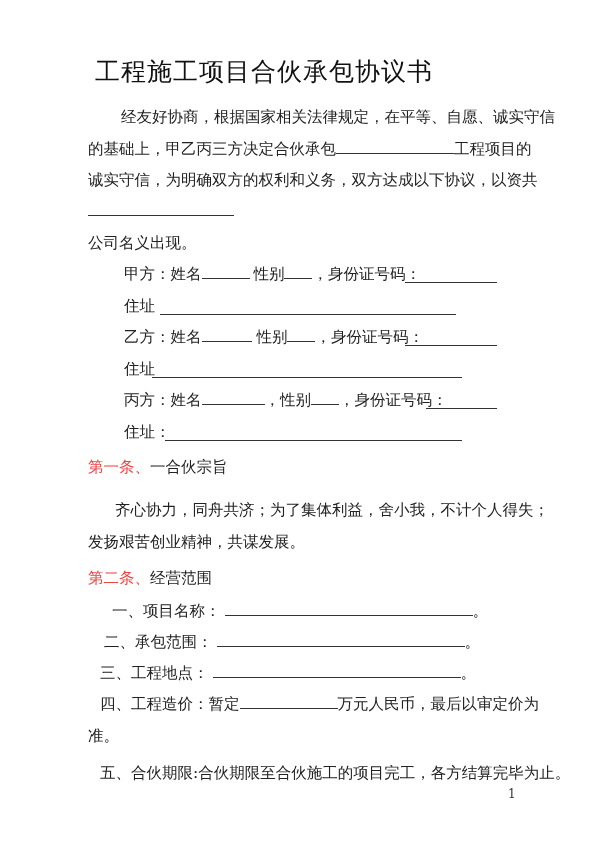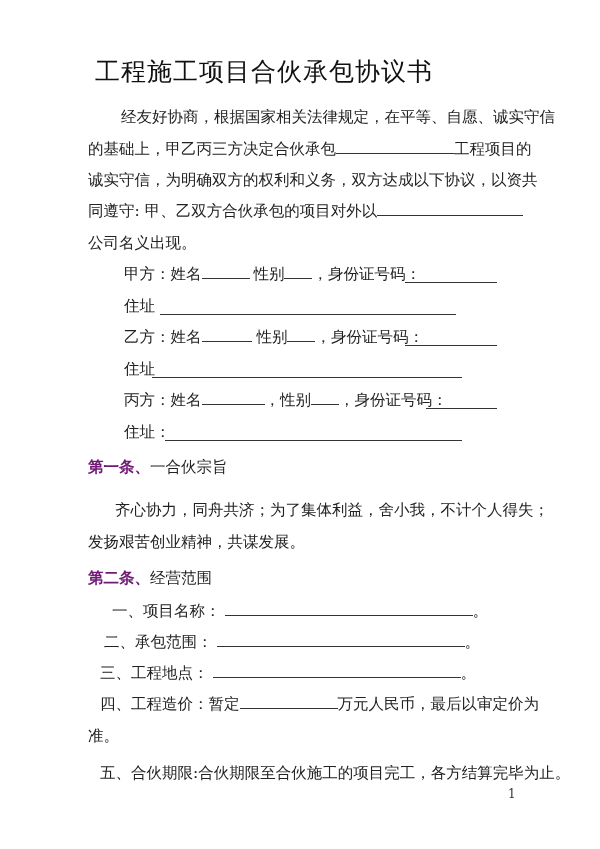--- a/index.html
+++ b/index.html
@@ -2,35 +2,35 @@
 <html><head>
 <meta charset="utf-8">
 <style>
   html, body { margin:0; padding:0; background:#ffffff; }
   body { width:600px; height:849px; position:relative; overflow:hidden;
          font-family: "DejaVu Serif", "Liberation Serif", serif; color:#222; }
   .line { position:absolute; white-space:nowrap; font-size:15.5px; line-height:20px; }
   .title { position:absolute; top:56px; left:0; width:528px; text-align:center;
            font-size:25px; line-height:32px; color:#111; letter-spacing:1px; }
   .blank { display:inline-block; border-bottom:1px solid #333; height:14px; vertical-align:baseline; }
-  .bold { font-weight:bold; color:#701a75; }
+  .bold { font-weight:normal; color:#ef4444; }
   .pagenum { position:absolute; top:787px; left:508px; font-size:12px; color:#333; }
 </style>
 </head>
 <body>
 
 <div class="title">工程施工项目合伙承包协议书</div>
 
 <div class="line" style="top:107px;left:121px;">经友好协商，根据国家相关法律规定，在平等、自愿、诚实守信</div>
 <div class="line" style="top:139px;left:88px;">
   <span>的基础上，甲乙丙三方决定合伙承包</span><span class="blank" style="width:118px;"></span><span>工程项目的</span>
 </div>
 <div class="line" style="top:170px;left:88px;">诚实守信，为明确双方的权利和义务，双方达成以下协议，以资共</div>
 <div class="line" style="top:201px;left:88px;">
-  <span>同遵守: 甲、乙双方合伙承包的项目对外以</span><span class="blank" style="width:146px;"></span>
+  <span class="blank" style="width:146px;"></span>
 </div>
 <div class="line" style="top:233px;left:88px;">公司名义出现。</div>
 
 <div class="line" style="top:264px;left:124px;font-family:Liberation Serif, serif;">
   <span>甲方：姓名</span><span class="blank" style="width:48px;"></span>
   <span>性别</span><span class="blank" style="width:28px;"></span><span>，身份证号码：</span>
 </div>
 <span class="blank" style="position:absolute;top:268px;left:405px;width:92px;"></span>
 <div class="line" style="top:296px;left:124px;">
   <span>住址</span>

